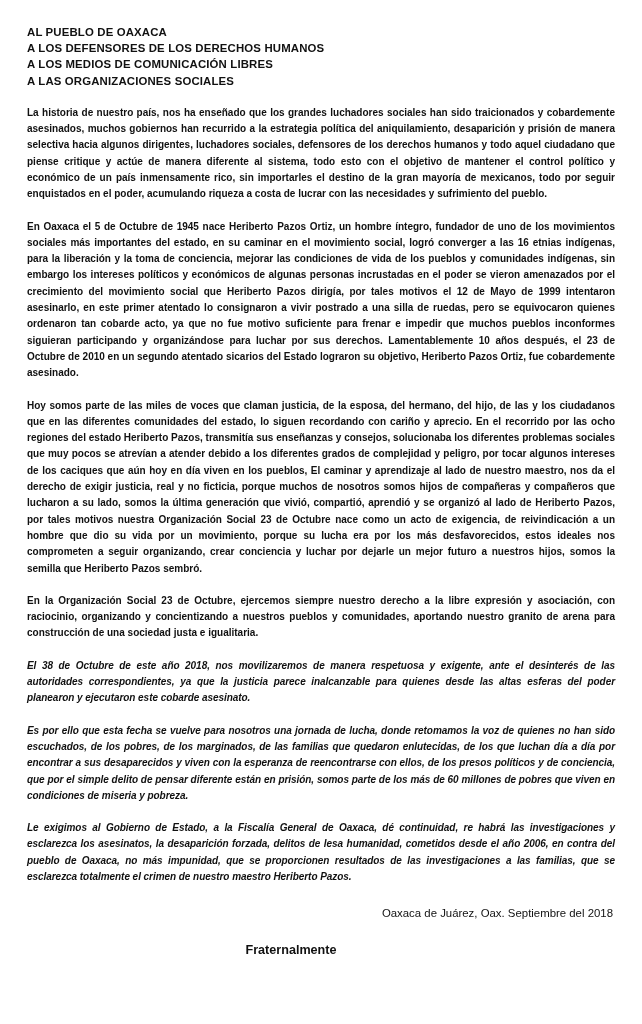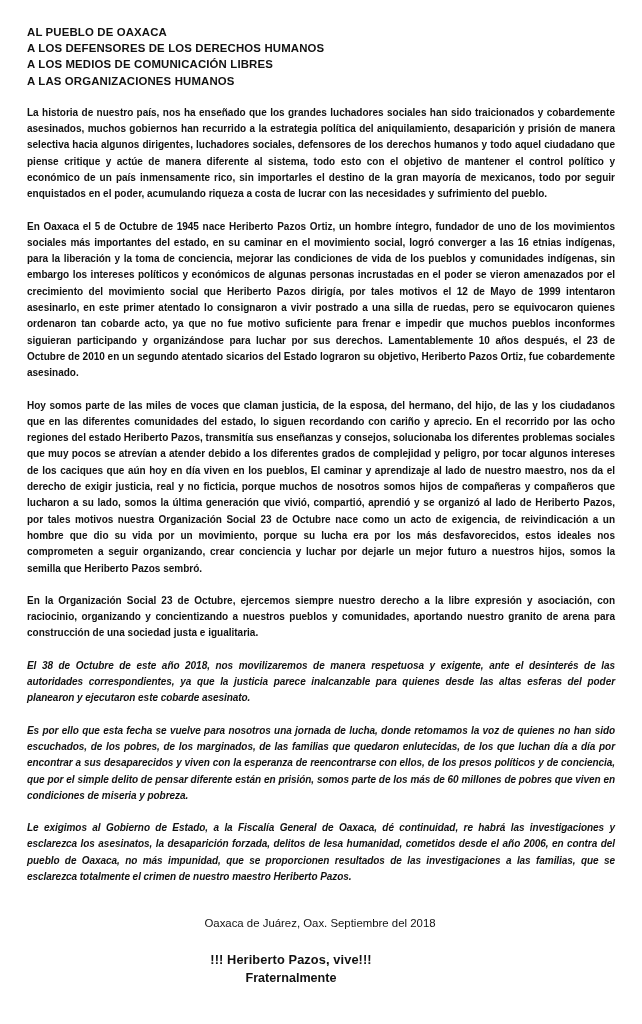--- a/index.html
+++ b/index.html
@@ -52,22 +52,22 @@
   }
   .body-para:last-of-type { margin-bottom: 0; }
 
   .body-para.italic {
     font-style: italic;
     letter-spacing: -0.05px;
   }
 
   
   .place-date-row {
-    margin-top: 28px;
-    text-align: center;
+    margin-top: 18px;
+    text-align: right;
     padding-right: 2px;
   }
   .place-date {
     display: inline-block;
     font-size: 11.4px;
     font-weight: 400;
     line-height: 16px;
     color: #111111;
   }
 
@@ -93,21 +93,21 @@
 </style>
 </head>
 <body>
 
 <div id="page">
 
   <div class="addressee-block">
     <div class="addressee-line">AL PUEBLO DE OAXACA</div>
     <div class="addressee-line">A LOS DEFENSORES DE LOS DERECHOS HUMANOS</div>
     <div class="addressee-line">A LOS MEDIOS DE COMUNICACIÓN LIBRES</div>
-    <div class="addressee-line">A LAS ORGANIZACIONES HUMANOS</div>
+    <div class="addressee-line">A LAS ORGANIZACIONES SOCIALES</div>
   </div>
 
   <div class="body-content">
 
     <p class="body-para">La historia de nuestro país, nos ha enseñado que los grandes luchadores sociales han sido traicionados y cobardemente asesinados, muchos gobiernos han recurrido a la estrategia política del aniquilamiento, desaparición y prisión de manera selectiva hacia algunos dirigentes, luchadores sociales, defensores de los derechos humanos y todo aquel ciudadano que piense critique y actúe de manera diferente al sistema, todo esto con el objetivo de mantener el control político y económico de un país inmensamente rico, sin importarles el destino de la gran mayoría de mexicanos, todo por seguir enquistados en el poder, acumulando riqueza a costa de lucrar con las necesidades y sufrimiento del pueblo.</p>
 
     <p class="body-para">En Oaxaca el 5 de Octubre de 1945 nace Heriberto Pazos Ortiz, un hombre íntegro, fundador de uno de los movimientos sociales más importantes del estado, en su caminar en el movimiento social, logró converger a las 16 etnias indígenas, para la liberación y la toma de conciencia, mejorar las condiciones de vida  de los pueblos y comunidades indígenas, sin embargo los intereses políticos y económicos de algunas personas incrustadas en el poder se vieron amenazados por el crecimiento del movimiento social que Heriberto Pazos dirigía, por tales motivos el 12 de Mayo de 1999 intentaron asesinarlo, en este primer atentado lo consignaron a vivir postrado a una silla de ruedas, pero se equivocaron quienes ordenaron tan cobarde acto, ya que no fue motivo suficiente para frenar e impedir que muchos pueblos inconformes siguieran participando y organizándose para luchar por sus derechos. Lamentablemente 10 años después, el 23 de Octubre de 2010 en un segundo atentado sicarios del Estado lograron su objetivo, Heriberto Pazos Ortiz, fue cobardemente asesinado.</p>
 
     <p class="body-para">Hoy somos parte de las miles de voces que claman justicia, de la esposa, del hermano, del hijo, de las y los ciudadanos que en las diferentes comunidades del estado, lo siguen recordando con cariño y aprecio. En el recorrido por las ocho regiones del estado Heriberto Pazos,  transmitía sus enseñanzas y consejos, solucionaba los diferentes problemas sociales que muy pocos se atrevían a atender debido a los diferentes grados de complejidad y peligro, por tocar algunos intereses de los caciques que aún hoy en día viven en los pueblos, El caminar y aprendizaje al lado de nuestro maestro, nos da el derecho de exigir justicia, real y no ficticia, porque muchos de nosotros somos hijos de compañeras y compañeros que lucharon a su lado, somos la última generación que vivió, compartió, aprendió y se organizó al lado de Heriberto Pazos, por tales motivos nuestra Organización Social 23 de Octubre nace como un acto de exigencia, de reivindicación a un hombre que dio su vida por un movimiento, porque su lucha era por los más desfavorecidos, estos ideales nos comprometen a seguir organizando, crear conciencia y luchar por dejarle un mejor futuro a nuestros hijos, somos la semilla que Heriberto Pazos sembró.</p>
 
@@ -119,18 +119,17 @@
 
     <p class="body-para italic">Le exigimos al Gobierno de Estado, a la Fiscalía General de Oaxaca, dé continuidad, re habrá las investigaciones y esclarezca los asesinatos, la desaparición forzada, delitos de lesa humanidad, cometidos desde el año 2006, en contra del pueblo de Oaxaca, no más impunidad, que se proporcionen resultados de las investigaciones a las familias, que se esclarezca totalmente el crimen de nuestro maestro Heriberto Pazos.</p>
 
   </div>
 
   <div class="place-date-row">
     <span class="place-date">Oaxaca de Juárez, Oax. Septiembre del 2018</span>
   </div>
 
   <div class="signature-block">
-    <div class="signature-line shout">!!! Heriberto Pazos, vive!!!</div>
     <div class="signature-line">Fraternalmente</div>
 
   </div>
 
 </div>
 
 </body></html>

